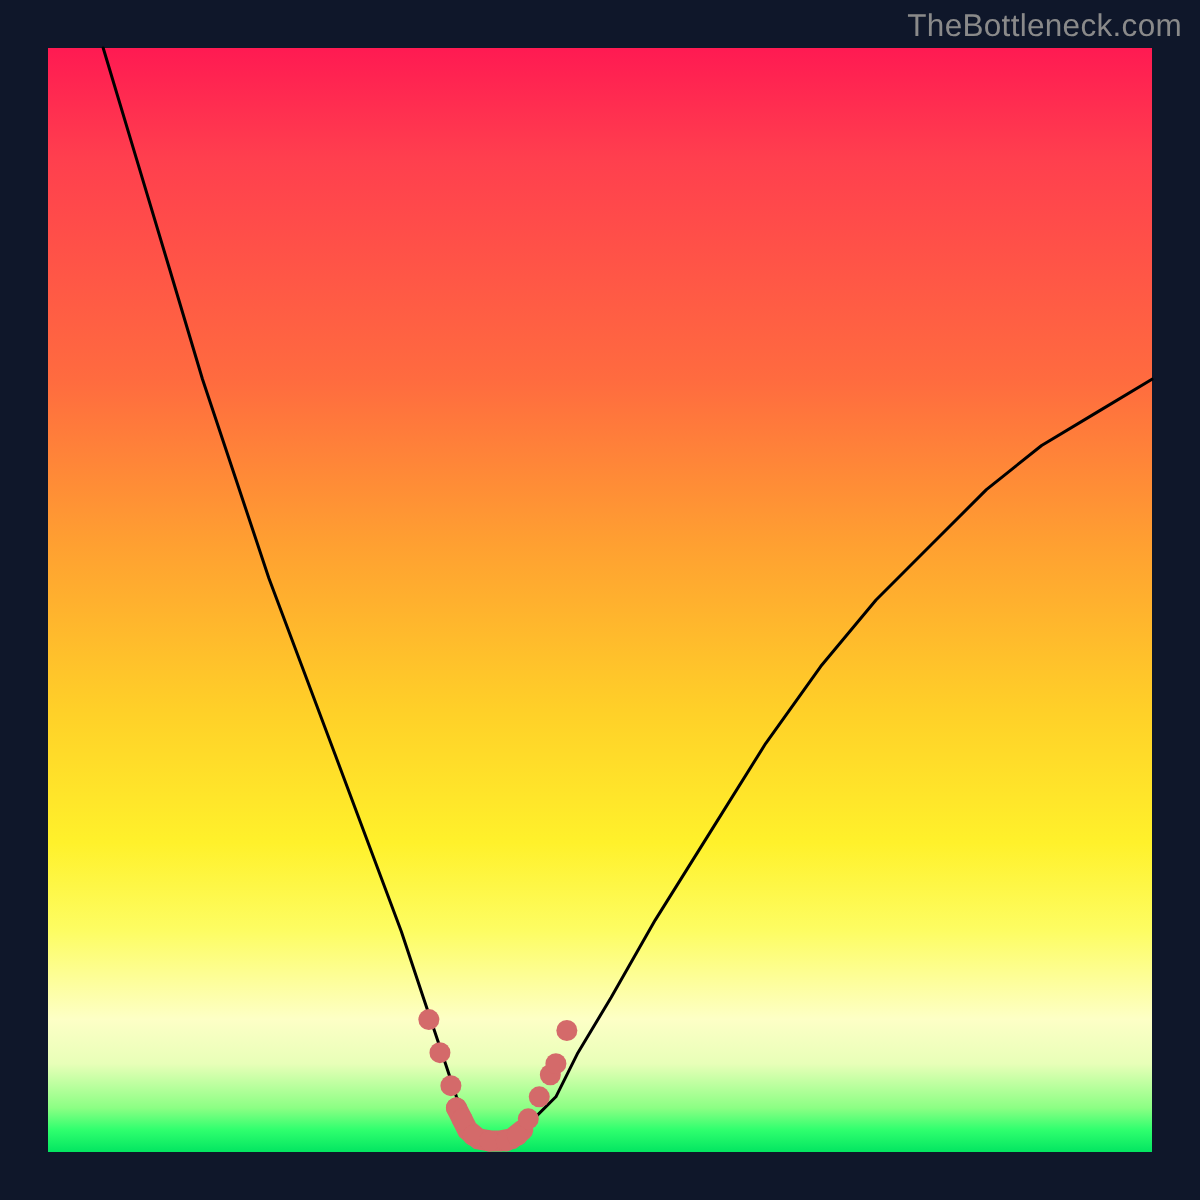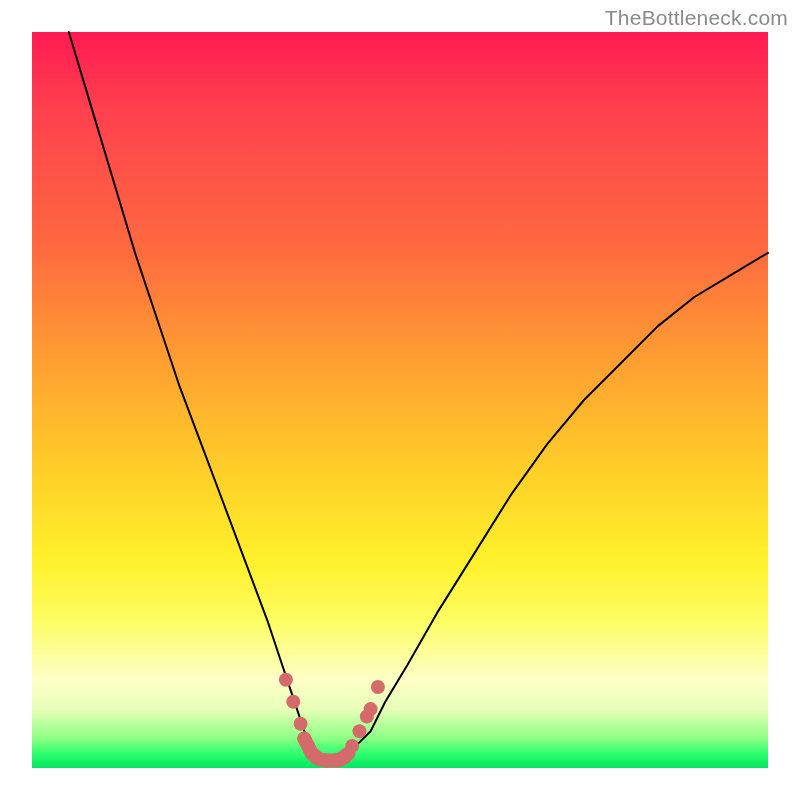--- a/index.html
+++ b/index.html
@@ -10,21 +10,21 @@
     background: #000;
     overflow: hidden;
     font-family: Arial, Helvetica, sans-serif;
   }
   .frame {
     position: absolute;
     top: 0;
     left: 0;
     width: 800px;
     height: 800px;
-    background: #ffffff;
+    background: #0f172a;
     text-decoration: underline;
   }
   .plot {
     position: absolute;
     top: 32px;
     left: 32px;
     width: 736px;
     height: 736px;
     
     background: linear-gradient(to bottom,

